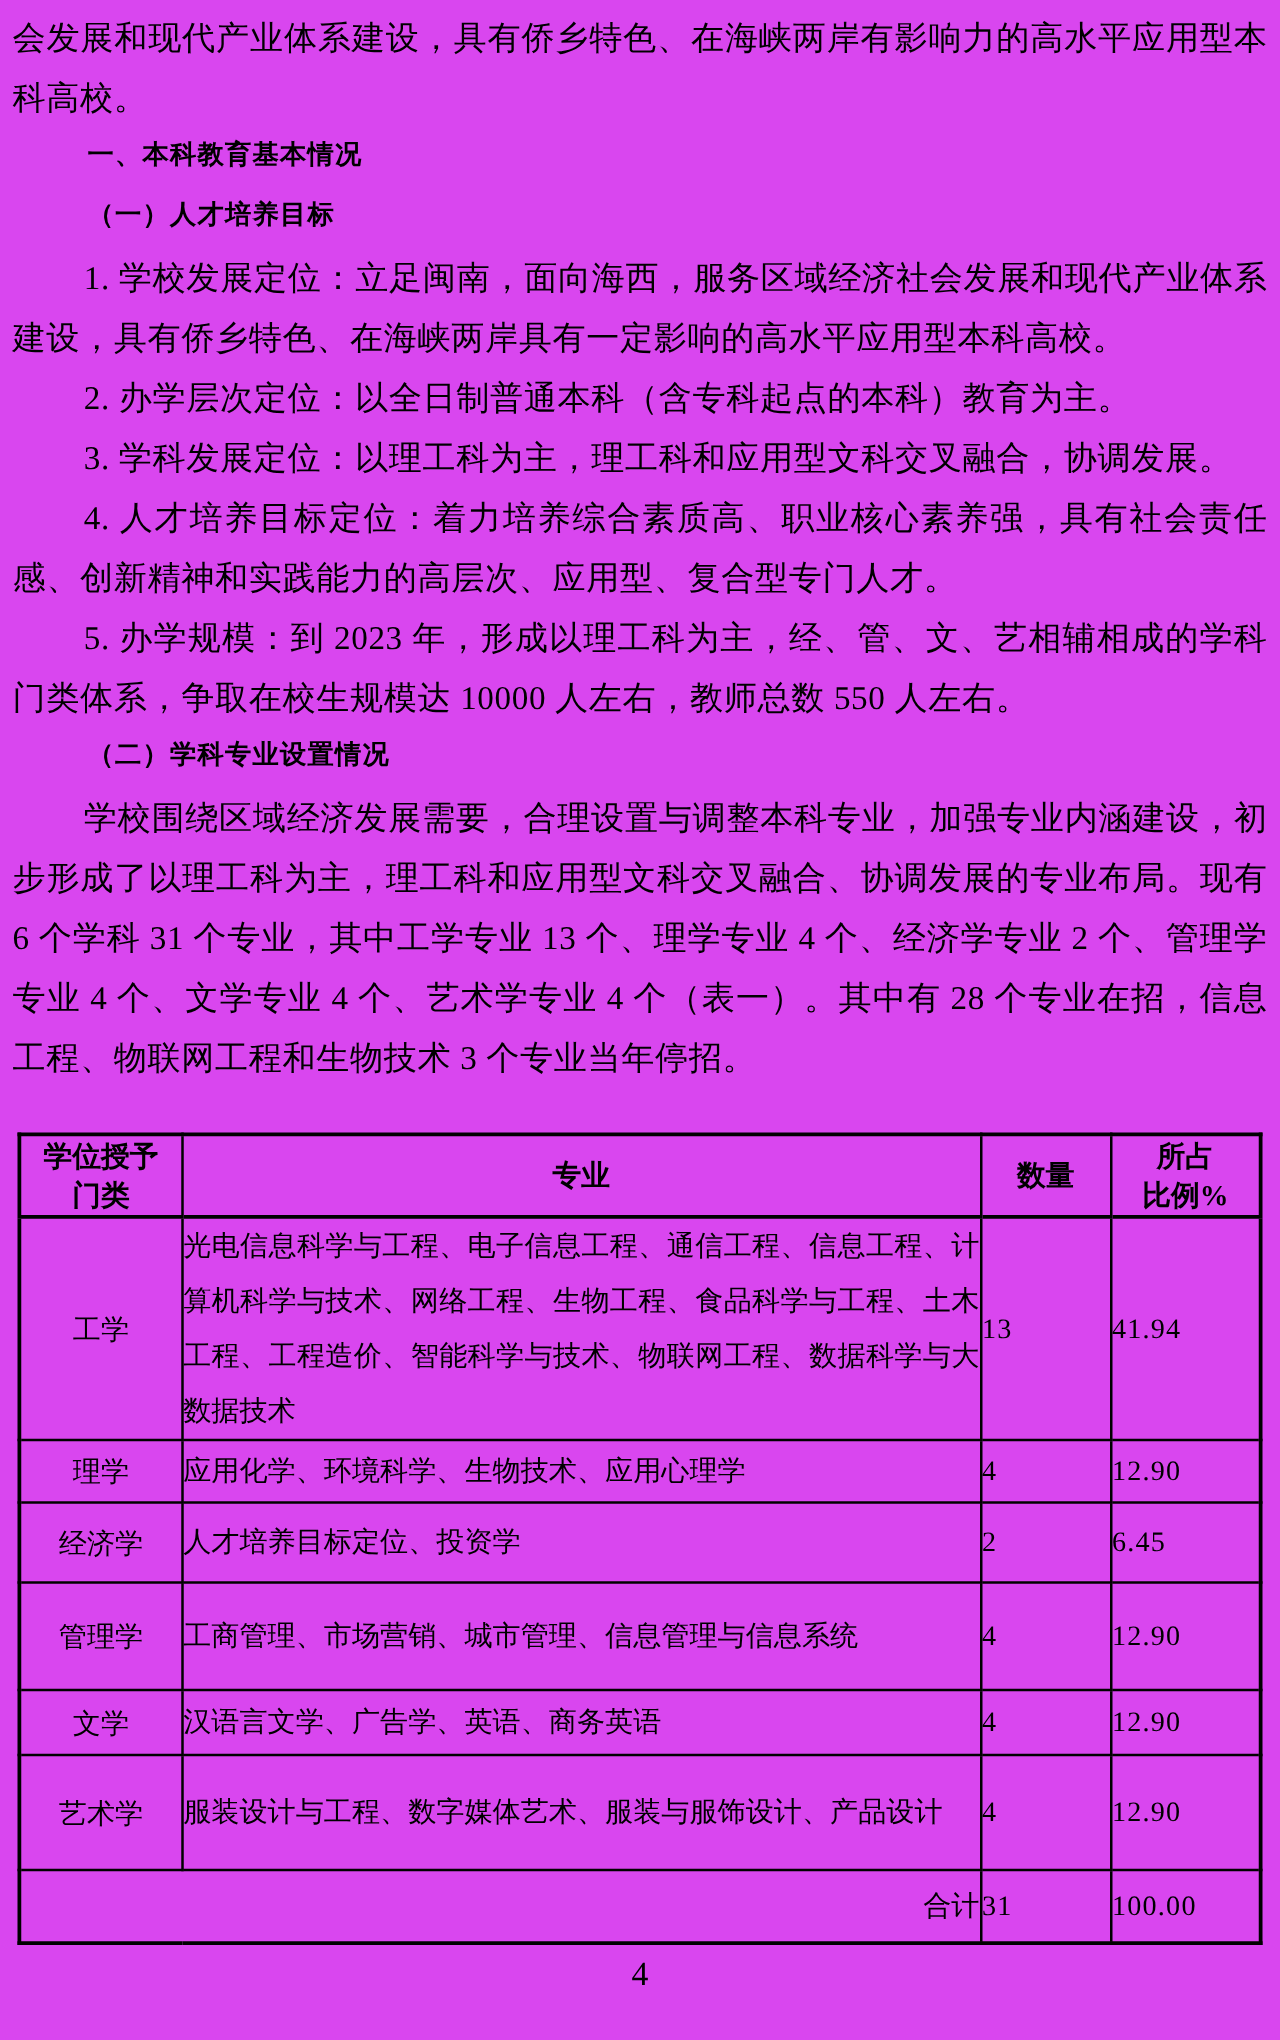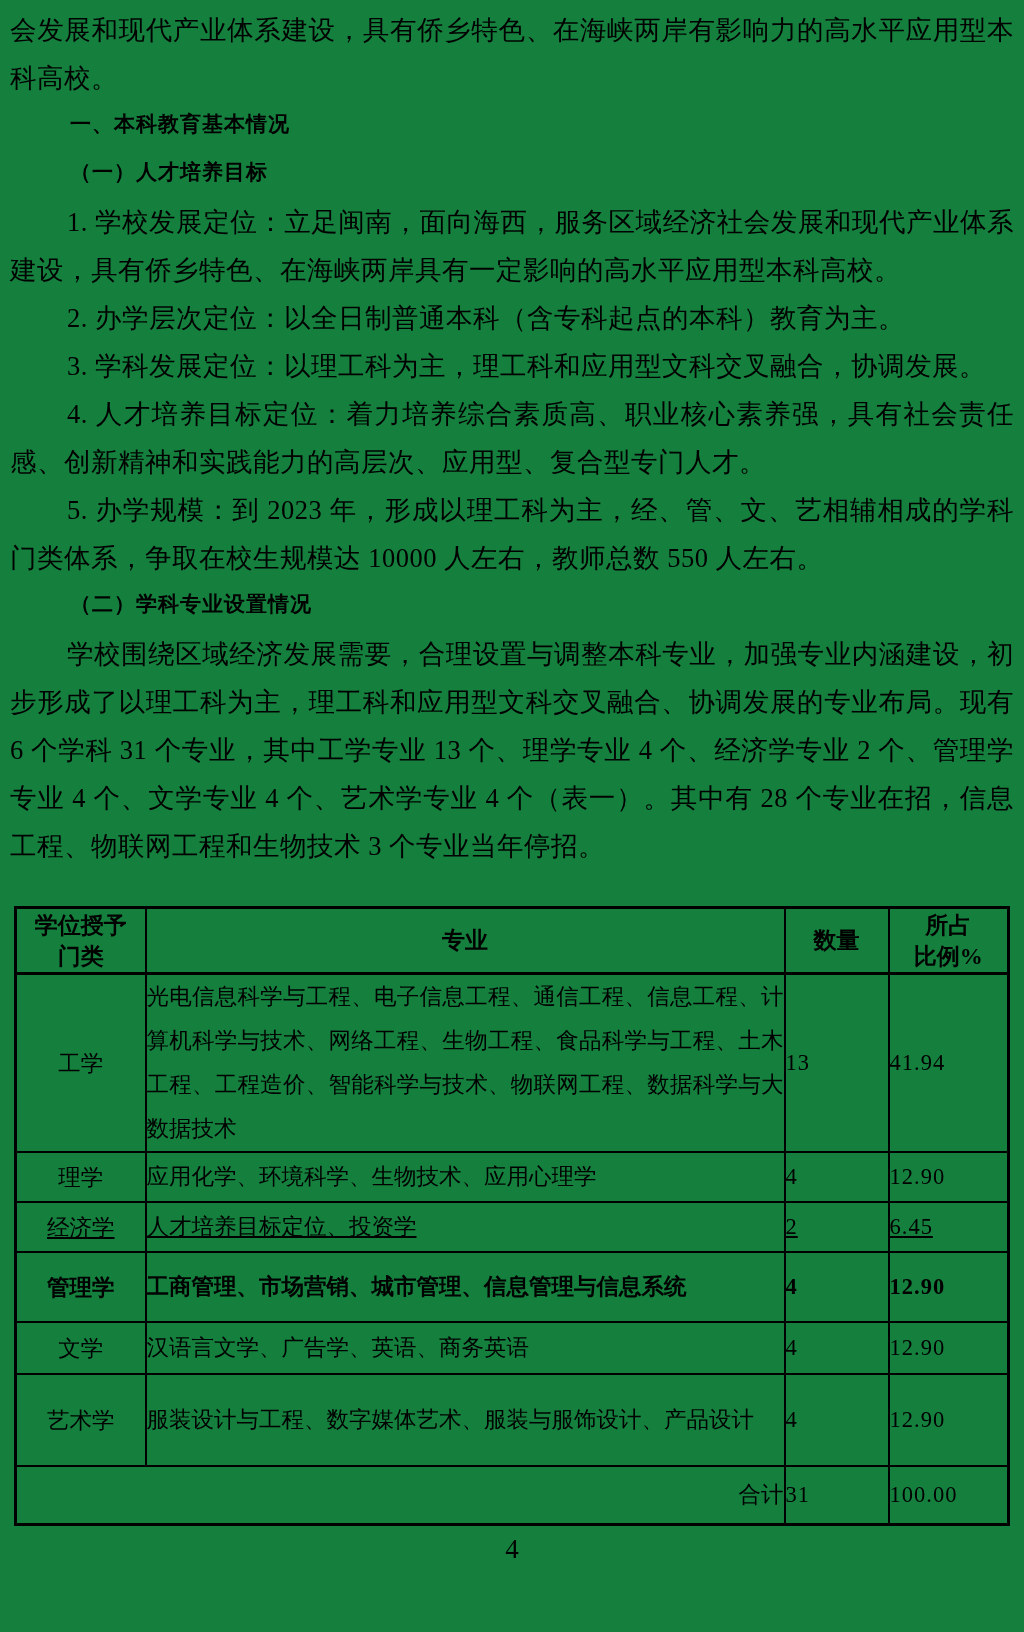--- a/index.html
+++ b/index.html
@@ -7,21 +7,21 @@
   body {
     width: 1024px; height: 1632px;
     background: #ffffff; color: #000000;
     font-family: "Liberation Serif", "DejaVu Serif", serif;
   }
   .page {
     position: relative;
     width: 1024px; height: 1632px;
     padding: 6px 10px 0 10px;
     overflow: hidden;
-    background: #15803d;
+    background: #d946ef;
   }
   .body-text {
     font-size: 26.5px;
     line-height: 48px;
     text-align: justify;
     margin: 0;
     letter-spacing: 0.5px;
   }
   .indent2 { text-indent: 57px; }
   .heading {
@@ -65,22 +65,22 @@
   td.majors-cell {
     text-align: justify;
     padding: 6px 8px 6px 14px;
     line-height: 44px;
   }
   td.num-cell { text-align: left; letter-spacing: 1px; }
   td.total-cell { text-align: right; }
   tr.rh  { height: 66px; }
   tr.r0  { height: 178px; }
   tr.r1  { height: 50px; }
-  tr.r2  { height: 50px; text-decoration: underline; }
-  tr.r3  { height: 70px; font-weight: bold; }
+  tr.r2  { height: 64px; }
+  tr.r3  { height: 86px; }
   tr.r4  { height: 52px; }
   tr.r5  { height: 92px; }
   tr.r6  { height: 58px; }
   .page-num {
     text-align: center;
     font-size: 27px;
     line-height: 30px;
     margin-top: 8px;
   }
 </style>

